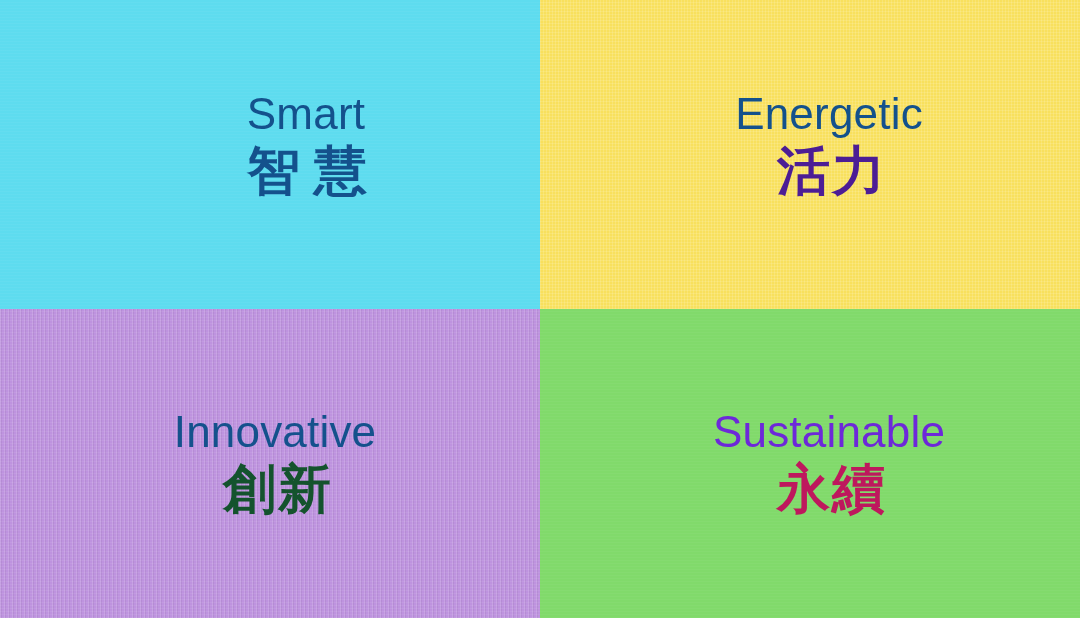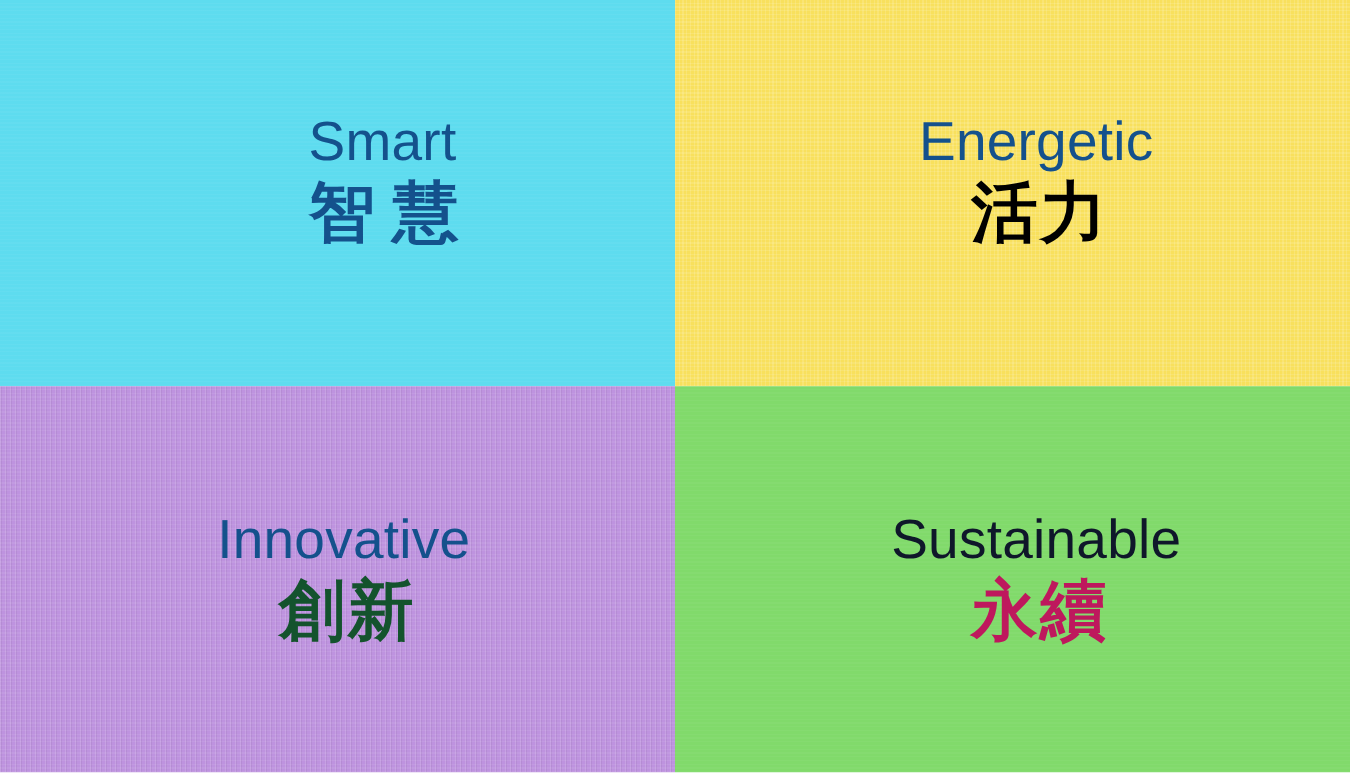--- a/index.html
+++ b/index.html
@@ -110,34 +110,34 @@
       <div class="label-block">
         <div class="label-en" style="color: rgb(20, 81, 140);">Smart</div>
         <div class="label-zh" style="color: rgb(20, 81, 140);">智慧</div>
       </div>
     </div>
 
     <div class="quad top tex-yellow" id="quad-energetic" style="background: rgb(248, 224, 93);">
       <div class="texture"></div>
       <div class="label-block">
         <div class="label-en" style="color: rgb(20, 81, 140);">Energetic</div>
-        <div class="label-zh" style="color: #000000;">活力</div>
+        <div class="label-zh" style="color: #4c1d95;">活力</div>
       </div>
     </div>
 
     <div class="quad bottom tex-purple" id="quad-innovative" style="background: rgb(190, 147, 223);">
       <div class="texture"></div>
       <div class="label-block">
         <div class="label-en" style="color: rgb(20, 81, 140);">Innovative</div>
         <div class="label-zh" style="color: #14532d;">創新</div>
       </div>
     </div>
 
     <div class="quad bottom tex-green" id="quad-sustainable" style="background: rgb(129, 218, 107);">
       <div class="texture"></div>
       <div class="label-block">
-        <div class="label-en" style="color: #0f172a;">Sustainable</div>
+        <div class="label-en" style="color: #6d28d9;">Sustainable</div>
         <div class="label-zh" style="color: #be185d;">永續</div>
       </div>
     </div>
 
   </div>
 </div>
 
 </body></html>

